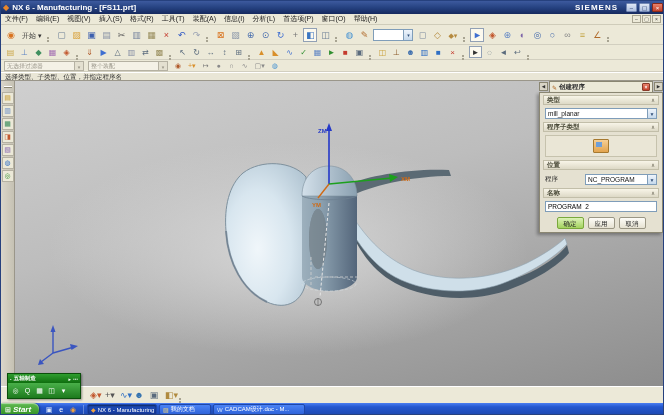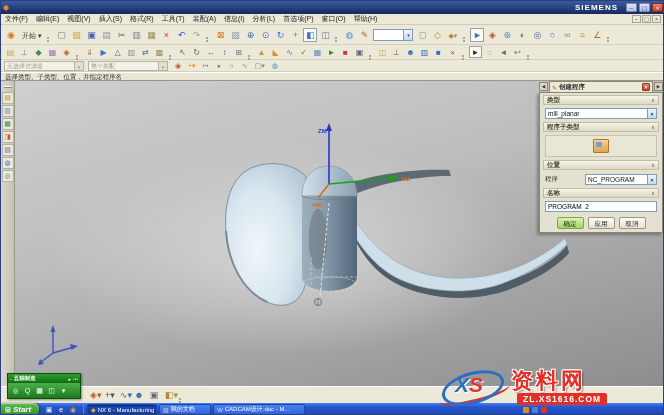--- a/index.html
+++ b/index.html
@@ -150,20 +150,21 @@
   .wm-badges span { width:6px; height:6px; display:inline-block; border-radius:1px; }
   .b1 { background:#e28a28; } .b2 { background:#4a7fd1; } .b3 { background:#e23028; }
 </style>
 </head>
 <body>
 
 <div class="screen">
 
   <div class="titlebar">
     <span class="app-icon">◆</span>
+    <span class="win-title">NX 6 - Manufacturing - [FS11.prt]</span>
     <span class="brand">SIEMENS</span>
     <span class="winbtns">
       <span class="wbtn">–</span>
       <span class="wbtn">▢</span>
       <span class="wbtn close">×</span>
     </span>
   </div>
 
   <div class="menubar">
     <span class="iconset">
@@ -487,28 +488,14 @@
     <span class="task task2">
       <span class="ticon">▨</span>
       <span>我的文档</span>
     </span>
     <span class="task task3">
       <span class="ticon">W</span>
       <span>CADCAM设计.doc - M...</span>
     </span>
   </div>
 
-  <div class="watermark">
-    <span class="wm-swoosh"></span>
-    <span class="wm-ellipse"></span>
-    <span class="wm-xs">
-      <span class="x">X</span><span class="s">S</span>
-    </span>
-    <span class="wm-name">资料网</span>
-    <span class="wm-url">ZL.XS1616.COM</span>
-    <span class="wm-badges">
-      <span class="b1"></span>
-        <span class="b2"></span>
-        <span class="b3"></span>
-    </span>
-  </div>
 
 </div>
 
 </body></html>

